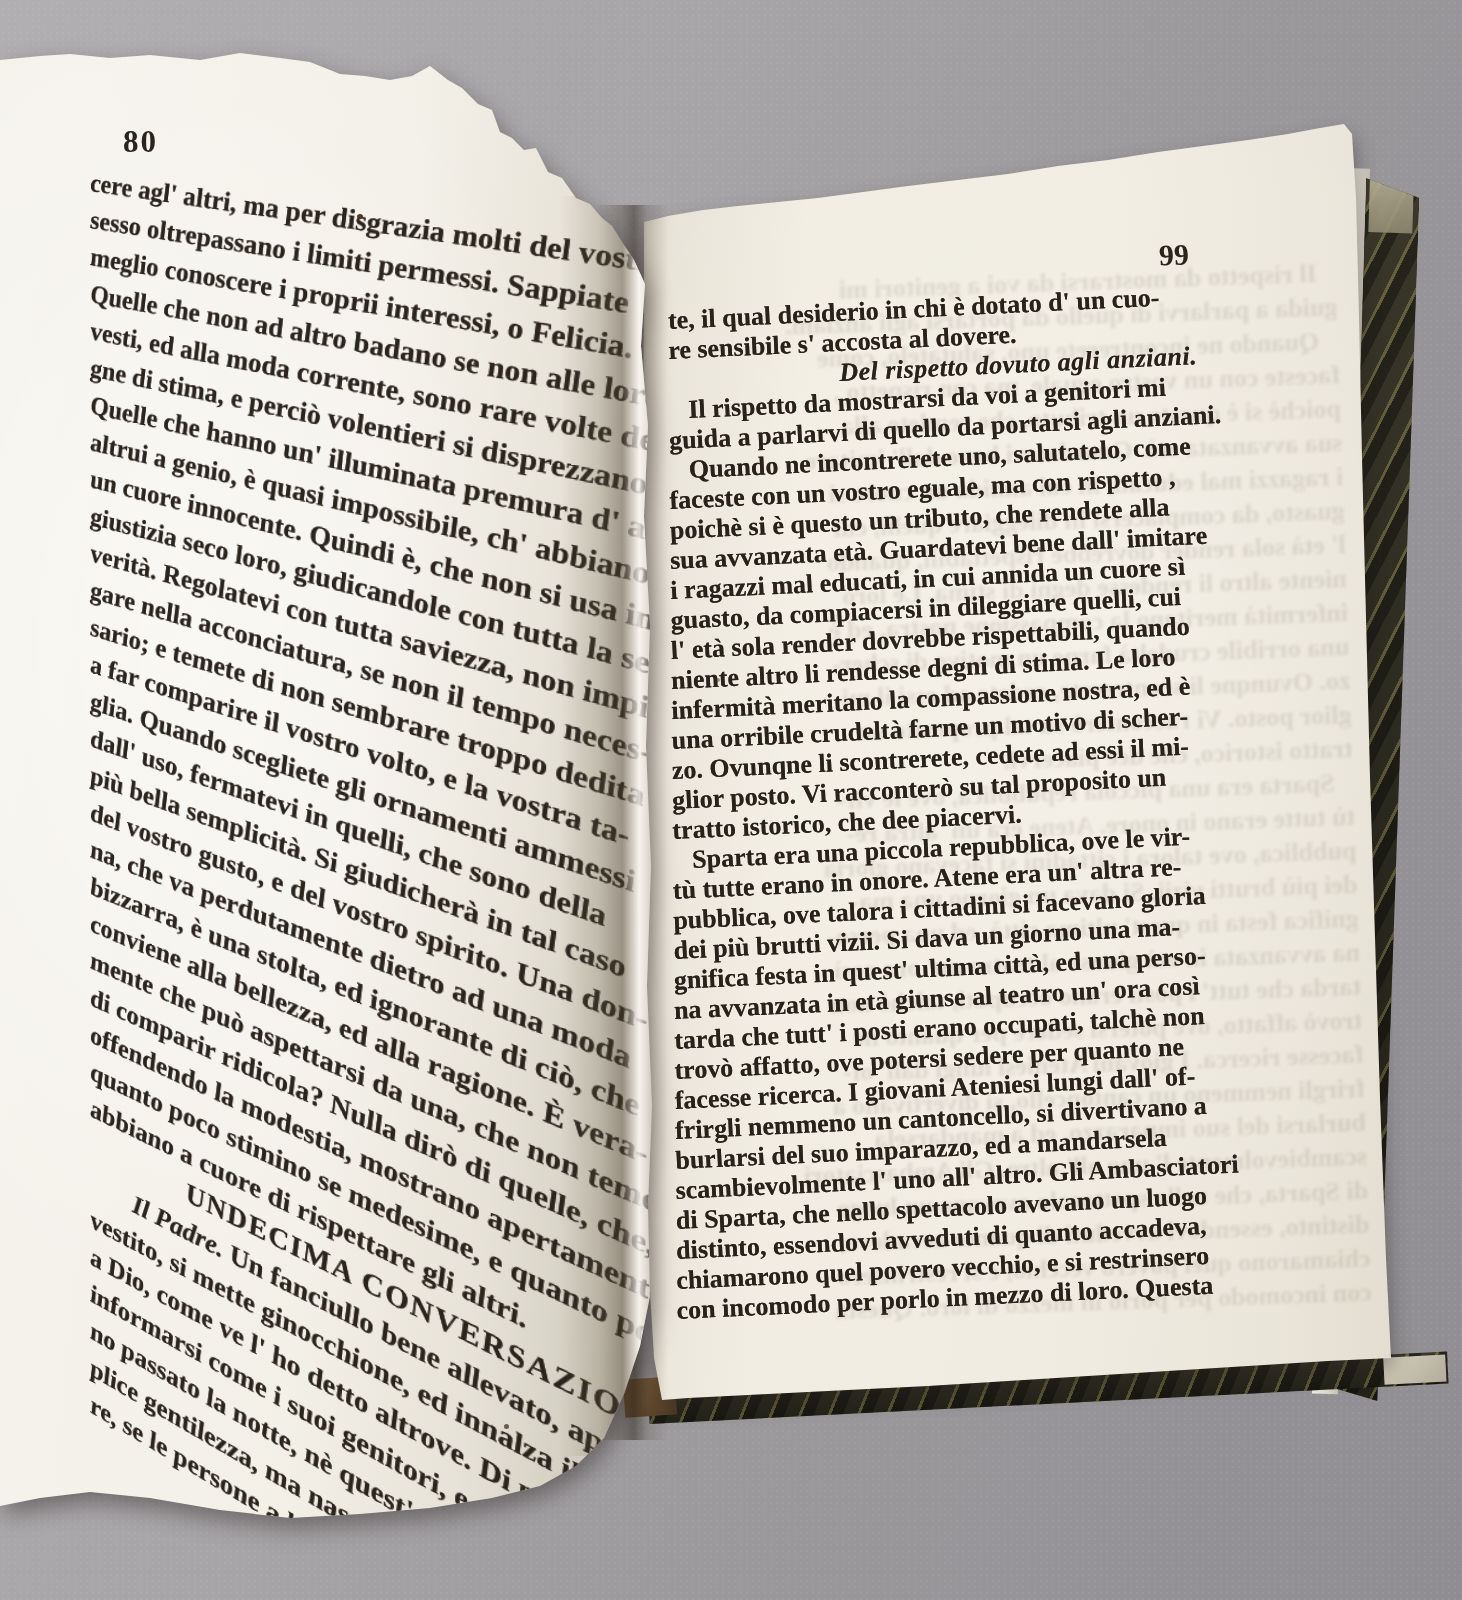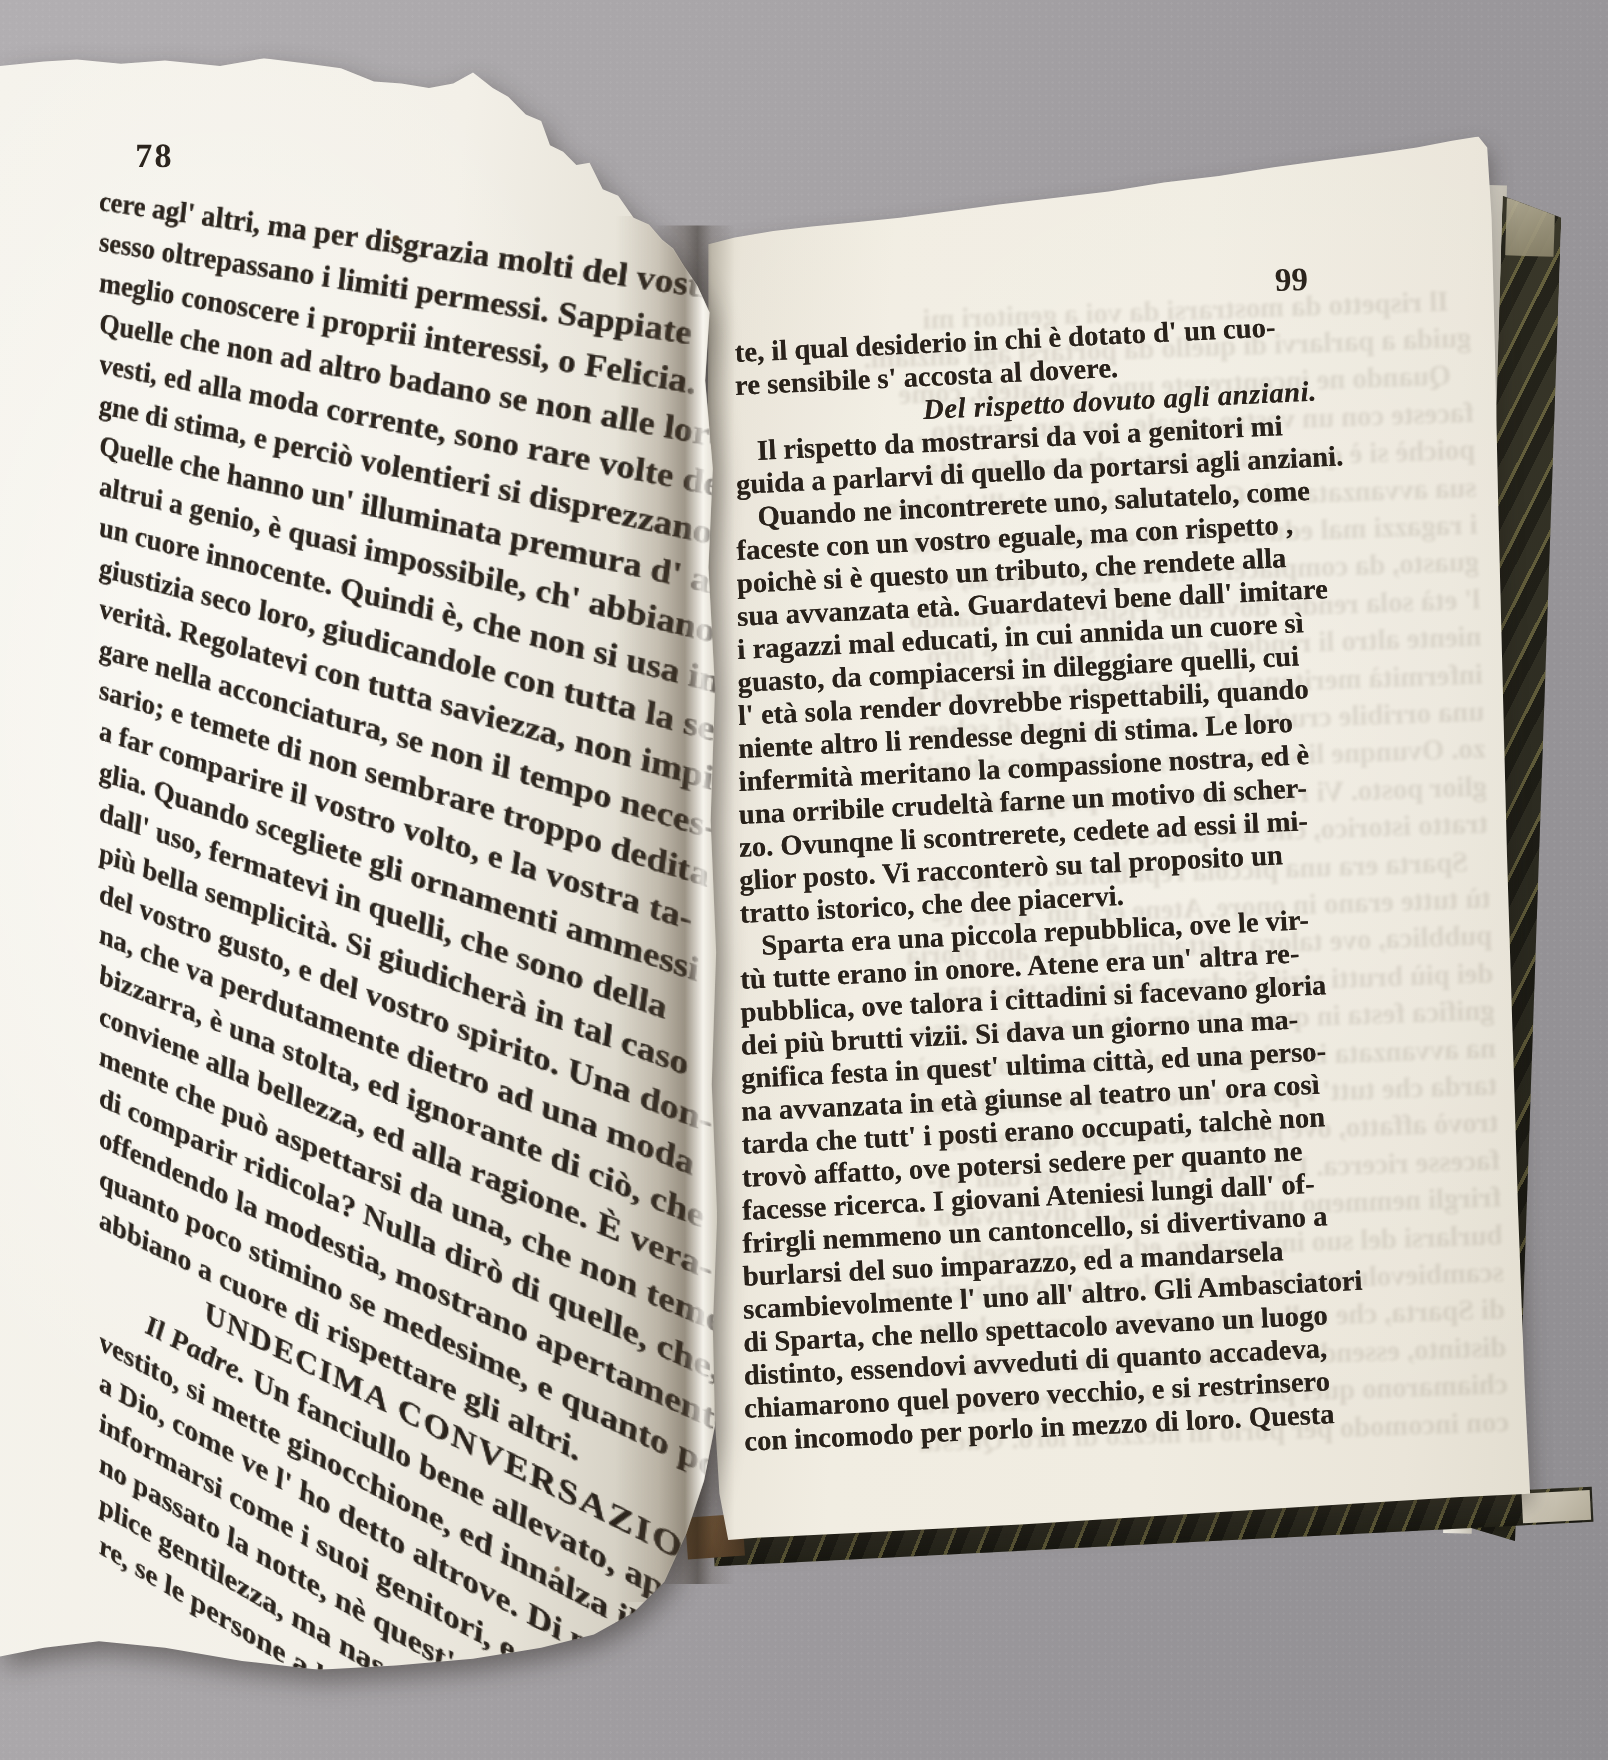--- a/index.html
+++ b/index.html
@@ -179,21 +179,21 @@
             </div>
         </div>
       </div>
     </div>
   </div>
 
   <div class="gutter-shadow"></div>
 
   <div class="page left-page-wrap">
     <div class="left-page">
-      <div class="lp-number ink">78</div>
+      <div class="lp-number ink">80</div>
       <div class="lp-text ink">
         <div>
             <div class="line">cere agl' altri, ma per disgrazia molti del vostro</div>
             <div class="line">sesso oltrepassano i limiti permessi. Sappiate</div>
             <div class="line">meglio conoscere i proprii interessi, o Felicia.</div>
             <div class="line">Quelle che non ad altro badano se non alle loro</div>
             <div class="line">vesti, ed alla moda corrente, sono rare volte de-</div>
             <div class="line">gne di stima, e perciò volentieri si disprezzano.</div>
             <div class="line">Quelle che hanno un' illuminata premura d' andar</div>
             <div class="line">altrui a genio, è quasi impossibile, ch' abbiano</div>

